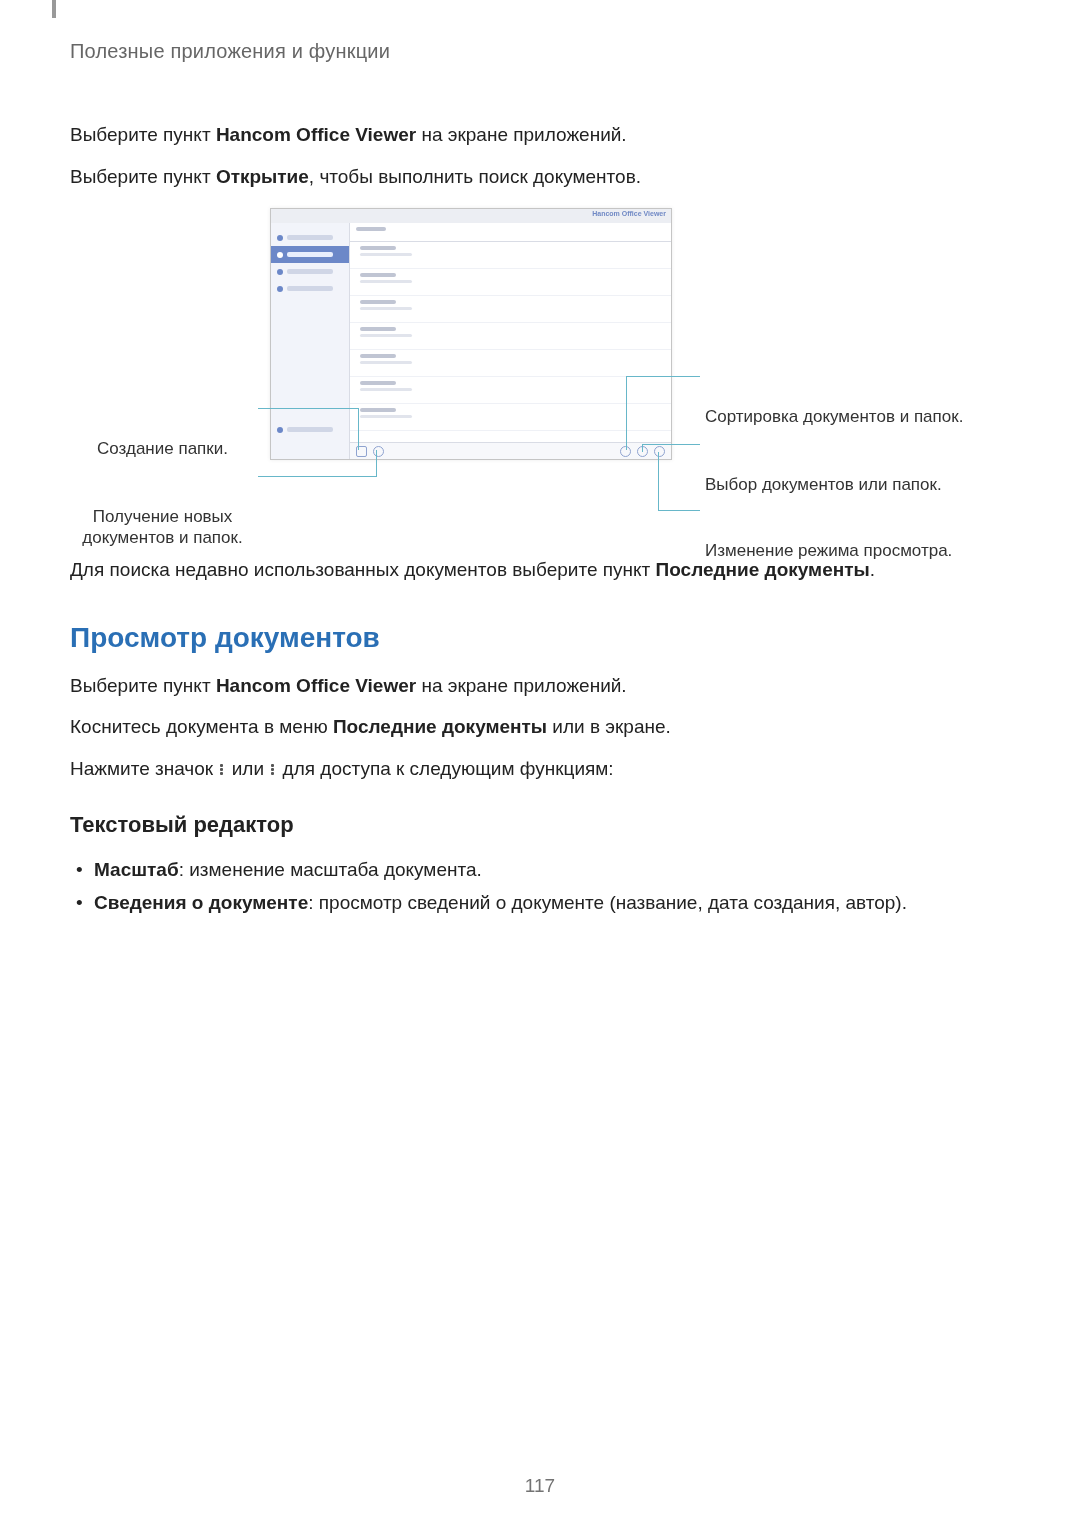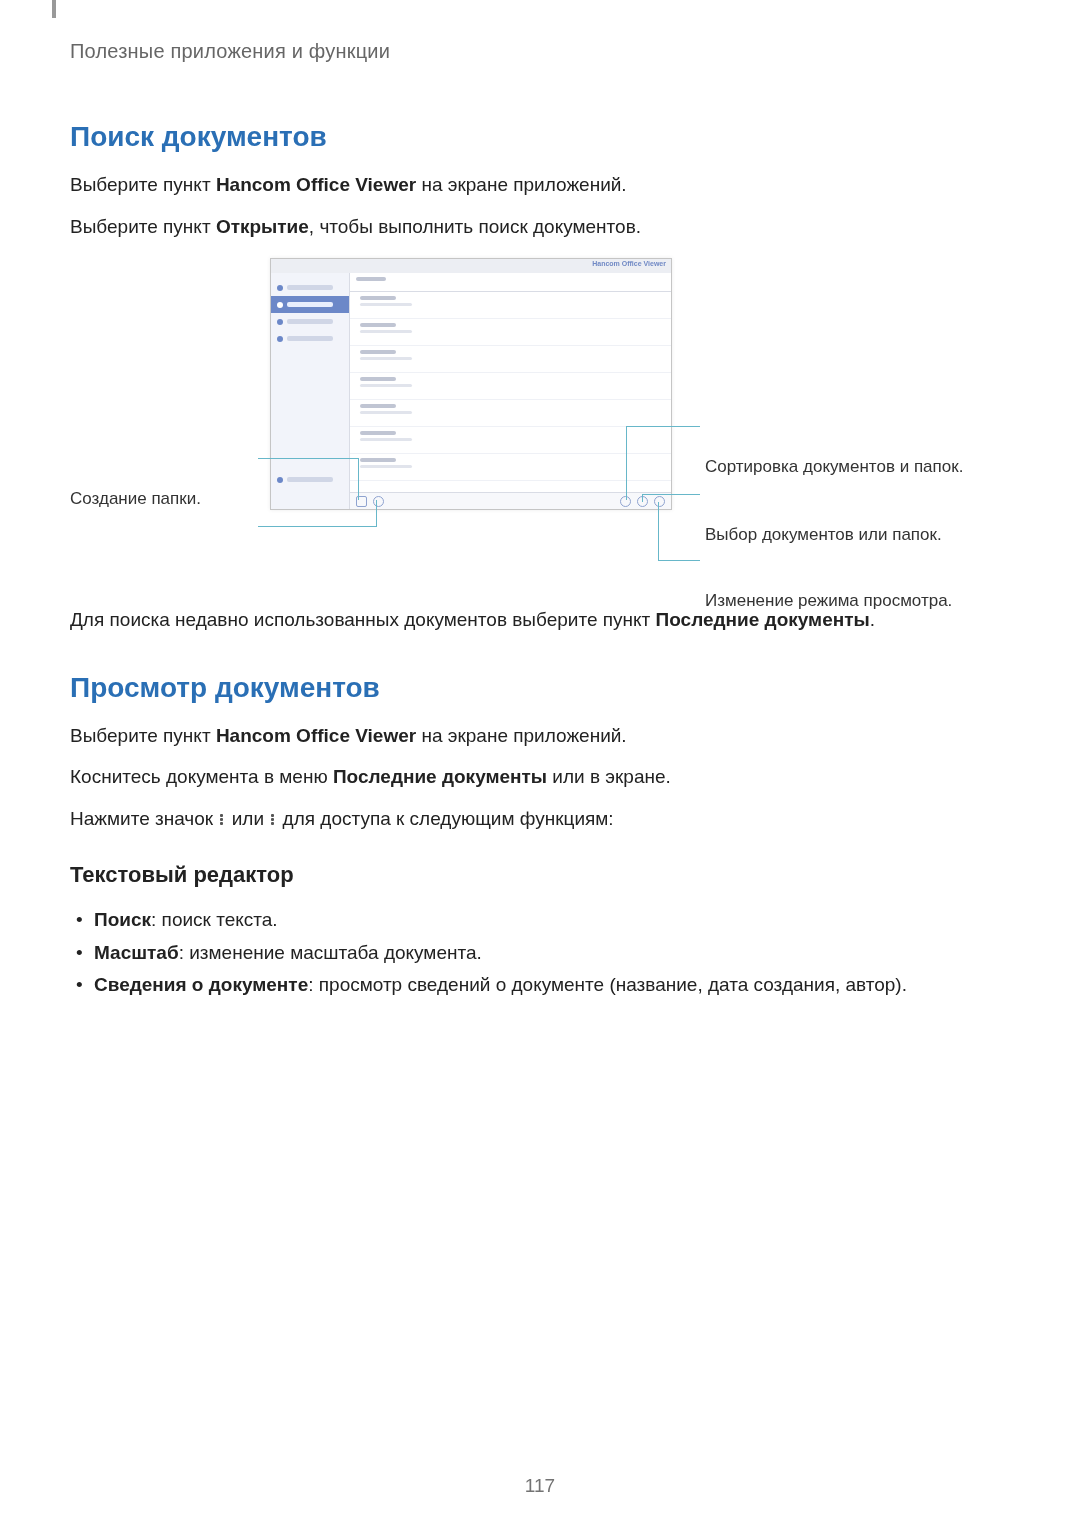--- a/index.html
+++ b/index.html
@@ -141,21 +141,21 @@
     border-radius: 2px;
   }
   .tb-icon.circle { border-radius: 50%; }
   .callout {
     position: absolute;
     font-size: 17px;
     color: #333;
     line-height: 1.25;
     margin-top: 40px;
   }
-  .callout.left { text-align: left; }
+  .callout.left { text-align: center; }
   .lead-line {
     position: absolute;
     background: #67b7c9;
   }
   .subhead {
     font-size: 22px;
     font-weight: bold;
     margin: 30px 0 16px 0;
   }
   ul.feat {
@@ -196,21 +196,20 @@
   }
 </style>
 </head>
 <body>
 
 <div class="page">
   <div class="top-tab"></div>
 
   <div class="breadcrumb">Полезные приложения и функции</div>
 
-  <h2 class="section">Поиск документов</h2>
 
   <p class="body">
     <span>Выберите пункт </span><span class="bold">Hancom Office Viewer</span><span> на экране приложений.</span>
   </p>
   <p class="body">
     <span>Выберите пункт </span><span class="bold">Открытие</span><span>, чтобы выполнить поиск документов.</span>
   </p>
 
   <div class="figure-area">
     <div class="screenshot">
@@ -284,20 +283,21 @@
             </div>
           </div>
         </div>
       </div>
     </div>
 
     <div class="callout left" style="left:0; top:190px; width:185px;">Создание папки.</div>
     <div class="lead-line" style="left:188px; top:200px; width:100px; height:1px;"></div>
     <div class="lead-line" style="left:288px; top:200px; width:1px; height:42px;"></div>
 
+    <div class="callout left" style="left:0; top:258px; width:185px;">Получение новых документов и папок.</div>
     <div class="lead-line" style="left:188px; top:268px; width:118px; height:1px;"></div>
     <div class="lead-line" style="left:306px; top:242px; width:1px; height:27px;"></div>
 
     <div class="callout" style="left:635px; top:158px; width:300px;">Сортировка документов и папок.</div>
     <div class="lead-line" style="left:556px; top:168px; width:74px; height:1px;"></div>
     <div class="lead-line" style="left:556px; top:168px; width:1px; height:74px;"></div>
 
     <div class="callout" style="left:635px; top:226px; width:300px;">Выбор документов или папок.</div>
     <div class="lead-line" style="left:598px; top:236px; width:32px; height:1px;"></div>
     <div class="lead-line" style="left:572px; top:236px; width:1px; height:8px;"></div>
@@ -320,19 +320,18 @@
   <p class="body">
     <span>Коснитесь документа в меню </span><span class="bold">Последние документы</span><span> или в экране.</span>
   </p>
   <p class="body">
     <span>Нажмите значок </span><span class="inline-icon"><span></span><span></span><span></span></span><span> или </span><span class="inline-icon"><span></span><span></span><span></span></span><span> для доступа к следующим функциям:</span>
   </p>
 
   <div class="subhead">Текстовый редактор</div>
 
   <ul class="feat">
-    <li><span class="bold">Поиск</span><span>: поиск текста.</span></li>
     <li><span class="bold">Масштаб</span><span>: изменение масштаба документа.</span></li>
     <li><span class="bold">Сведения о документе</span><span>: просмотр сведений о документе (название, дата создания, автор).</span></li>
   </ul>
 
   <div class="page-num">117</div>
 </div>
 
 </body></html>

